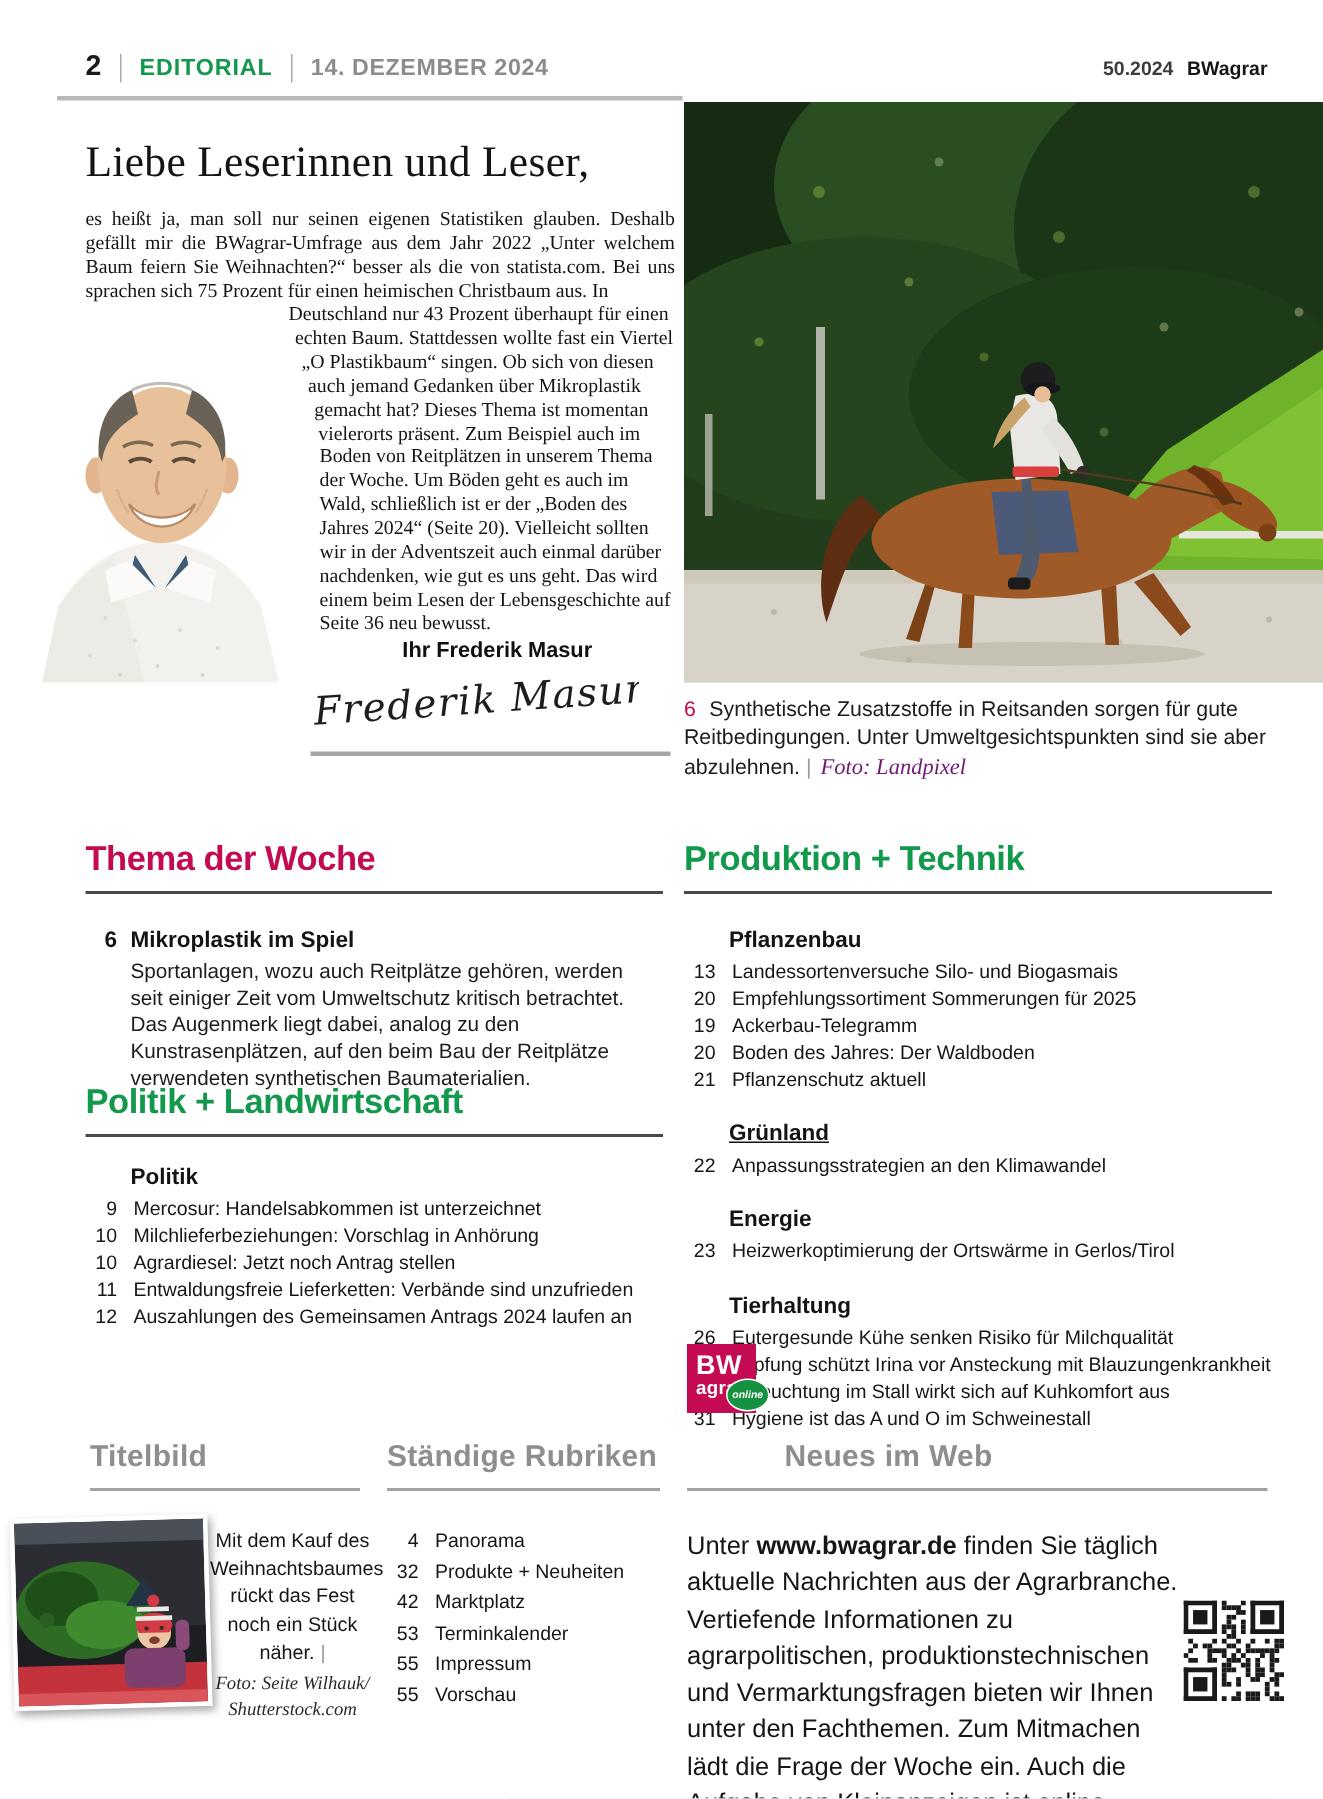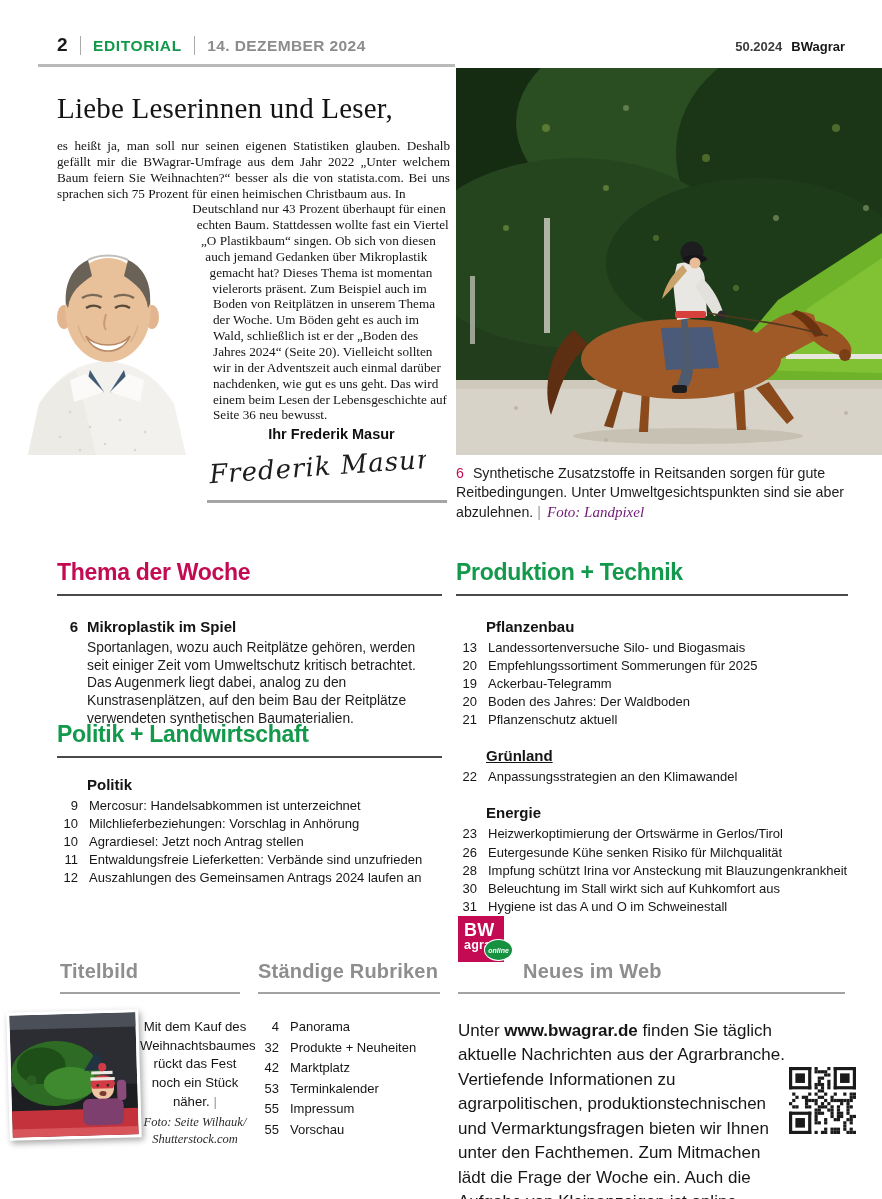--- a/index.html
+++ b/index.html
@@ -68,21 +68,21 @@
   .f-rule{position:absolute;height:1.5px;background:#a2a2a2;}
   .titelbild-photo{position:absolute;left:8px;top:1011px;width:132px;height:128px;background:#fff;
     padding:3px;box-shadow:2px 3px 6px rgba(0,0,0,.35);transform:rotate(-1.6deg);}
   .titelbild-photo svg{display:block;width:100%;height:100%;}
   .titel-caption{position:absolute;left:140px;top:1018px;width:110px;text-align:center;
     font-size:13.2px;line-height:1.42;color:#161616;}
   .titel-caption .sep{color:#999;margin-left:4px;}
   .titel-credit{font-family:"Liberation Serif",serif;font-style:italic;font-size:12.5px;color:#2a2a2a;margin-top:2px;line-height:1.4;}
   .rubriken{position:absolute;left:258px;top:1019px;width:182px;}
   .rubriken .toc-row{margin-bottom:5.5px;}
-  .bw-logo{position:absolute;left:458px;top:916px;width:46px;height:46px;background:var(--magenta);}
+  .bw-logo{position:absolute;left:458px;top:896px;width:46px;height:46px;background:var(--magenta);}
   .bw-logo .l1{color:#fff;font-weight:bold;font-size:18px;line-height:1;margin:5px 0 0 6px;letter-spacing:.3px;}
   .bw-logo .l2{color:#fff;font-weight:bold;font-size:12.5px;line-height:1;margin:0 0 0 6px;letter-spacing:.2px;}
   .online-badge{position:absolute;right:-9px;bottom:1px;width:29px;height:22px;background:#15913f;
     border-radius:50%;border:1.5px solid #fff;color:#fff;font-size:7px;font-weight:bold;font-style:italic;
     display:flex;align-items:center;justify-content:center;}
   .web-text{position:absolute;left:458px;top:1019px;width:328px;font-size:17px;line-height:1.44;color:#161616;}
   .web-text .b{font-weight:bold;}
   .qr{position:absolute;left:789px;top:1067px;width:67px;height:67px;}
 </style>
 </head>
@@ -277,20 +277,21 @@
         <div class="group-heading" style="margin-top: 20px; text-decoration: underline;">Grünland</div>
         <div class="toc-row">
           <span class="pg">22</span>
           <span class="lbl">Anpassungsstrategien an den Klimawandel</span>
         </div>
         <div class="group-heading" style="margin-top: 20px;">Energie</div>
         <div class="toc-row">
           <span class="pg">23</span>
           <span class="lbl">Heizwerkoptimierung der Ortswärme in Gerlos/Tirol</span>
         </div>
+        <div class="group-heading" style="margin-top: 20px;">Tierhaltung</div>
         <div class="toc-row">
           <span class="pg">26</span>
           <span class="lbl">Eutergesunde Kühe senken Risiko für Milchqualität</span>
         </div>
         <div class="toc-row">
           <span class="pg">28</span>
           <span class="lbl">Impfung schützt Irina vor Ansteckung mit Blauzungenkrankheit</span>
         </div>
         <div class="toc-row">
           <span class="pg">30</span>

